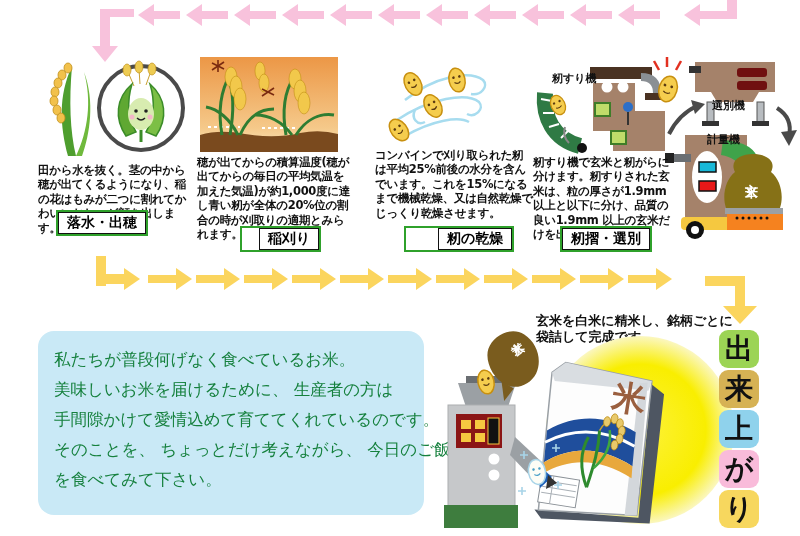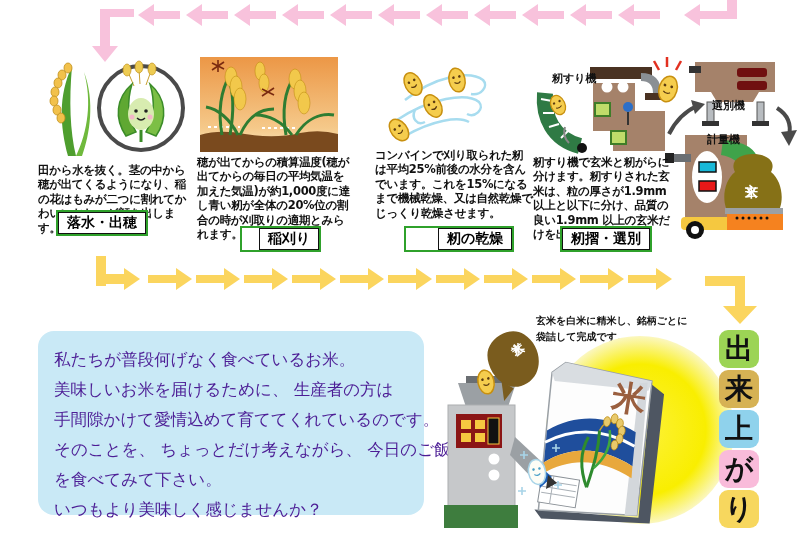--- a/index.html
+++ b/index.html
@@ -4,22 +4,22 @@
 <style>
   html,body{margin:0;padding:0;background:#fff;}
   body{font-family:"DejaVu Sans","Liberation Sans",sans-serif;}
   #canvas{position:relative;width:800px;height:536px;background:#fff;overflow:hidden;}
   .abs{position:absolute;}
   .stage-text{font-size:11.5px;font-weight:bold;color:#111;line-height:1.26;letter-spacing:-0.3px;}
   .label-box{display:inline-block;border:2px solid #2FA12B;background:#fff;}
   .label-box .inner{border:1px solid #111;padding:1px 8px;font-size:14px;font-weight:bold;color:#000;white-space:nowrap;background:#fff;}
   .machine-label{font-size:11px;font-weight:bold;color:#111;white-space:nowrap;}
   .msg-box{left:38px;top:331px;width:354px;height:156px;background:#C9E9F6;border-radius:16px;padding:14px 16px;}
-  .msg-line{font-family:"DejaVu Serif","Liberation Serif",serif;font-size:16.5px;color:#4c1d95;line-height:30px;white-space:nowrap;}
-  .caption{left:536px;top:313px;width:262px;font-size:10px;font-weight:bold;color:#111;line-height:16px;}
+  .msg-line{font-family:"DejaVu Serif","Liberation Serif",serif;font-size:16.5px;color:#15803d;line-height:30px;white-space:nowrap;}
+  .caption{left:536px;top:313px;width:262px;font-size:13px;font-weight:bold;color:#111;line-height:16px;}
   .vtext{writing-mode:vertical-rl;text-orientation:upright;color:#fff;font-weight:bold;}
   .done-col{left:719px;top:330px;width:42px;}
   .done-char{width:40px;height:38px;border-radius:9px;margin-bottom:2px;text-align:center;line-height:38px;font-size:28px;font-weight:bold;color:#111;}
   .c0{background:#9CD455;} .c1{background:#D6B254;} .c2{background:#8FD2EC;} .c3{background:#F9BBDA;} .c4{background:#F7D75E;}
   .kome{left:612px;top:376px;font-size:34px;font-weight:bold;color:#9A5F3F;transform:rotate(9deg);}
 </style>
 </head>
 <body>
 
 <div id="canvas">
@@ -289,21 +289,20 @@
     <rect x="675" y="26" width="10" height="32" fill="#FBD55E"></rect>
     <polygon points="663,56 697,56 680,74" fill="#FBD55E"></polygon>
   </svg>
 
   <div class="abs msg-box">
     <div class="msg-line">私たちが普段何げなく食べているお米。</div>
     <div class="msg-line">美味しいお米を届けるために、 生産者の方は</div>
     <div class="msg-line">手間隙かけて愛情込めて育ててくれているのです。</div>
     <div class="msg-line">そのことを、 ちょっとだけ考えながら、 今日のご飯</div>
     <div class="msg-line">を食べてみて下さい。</div>
-    <div class="msg-line">いつもより美味しく感じませんか？</div>
   </div>
 
   <div class="abs caption">
     <div>玄米を白米に精米し、銘柄ごとに</div>
     <div>袋詰して完成です。</div>
   </div>
 
   <svg class="abs" style="left:430px;top:325px;" width="310" height="211">
     <defs>
       <radialGradient id="glow" cx="0.5" cy="0.5" r="0.5">

